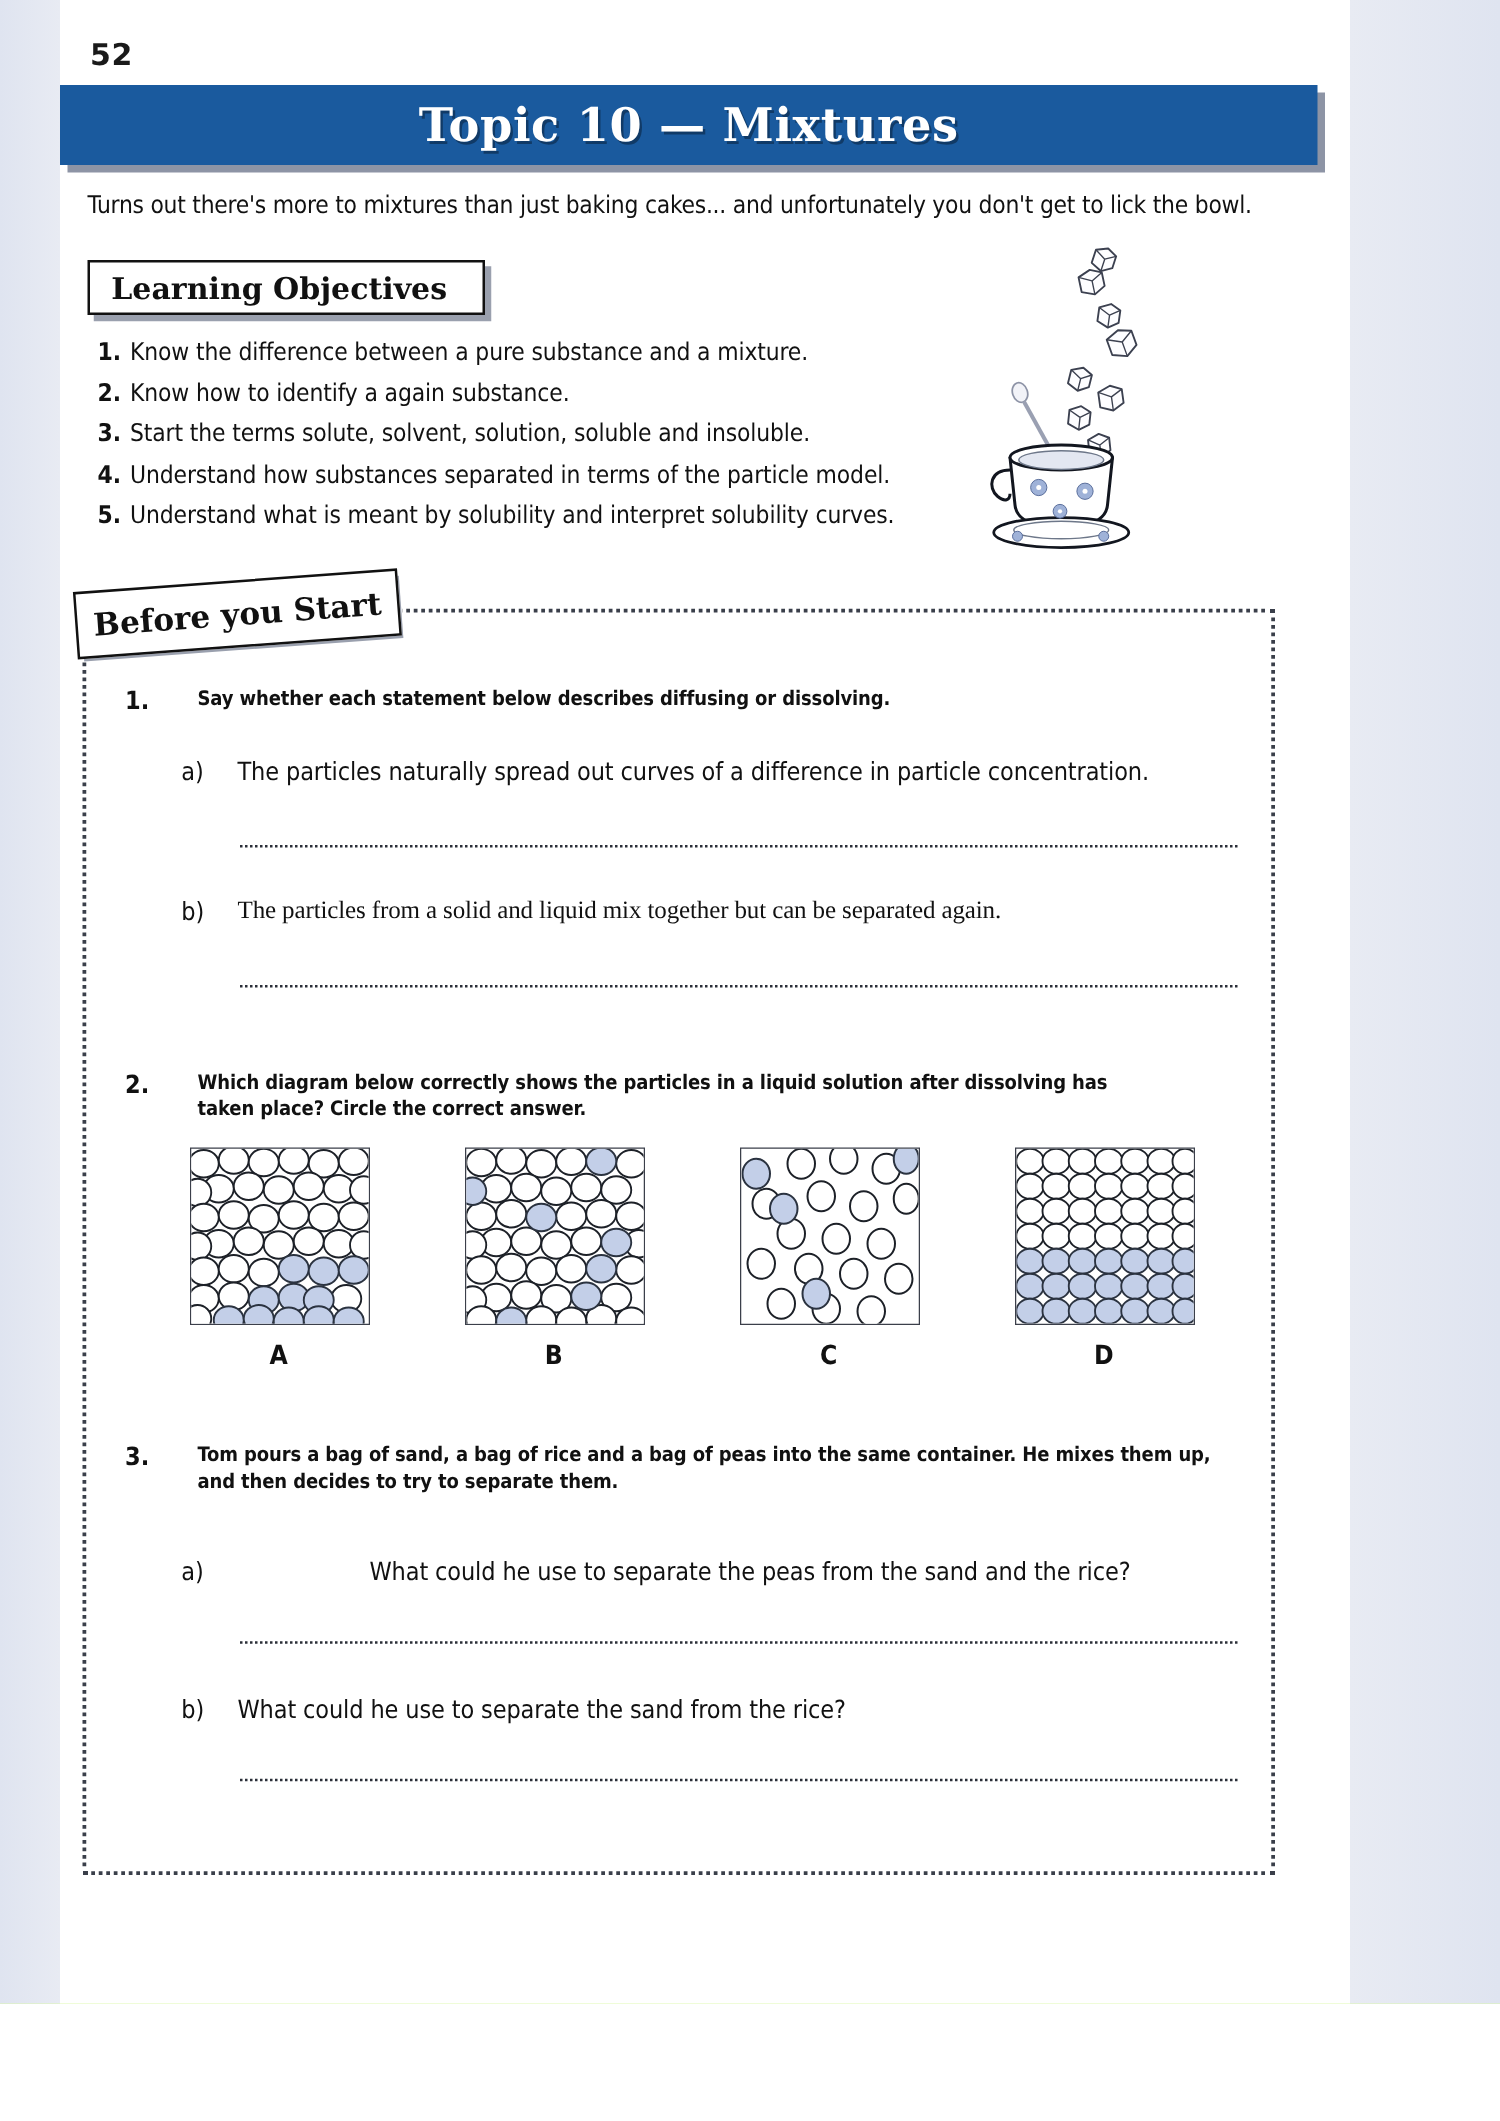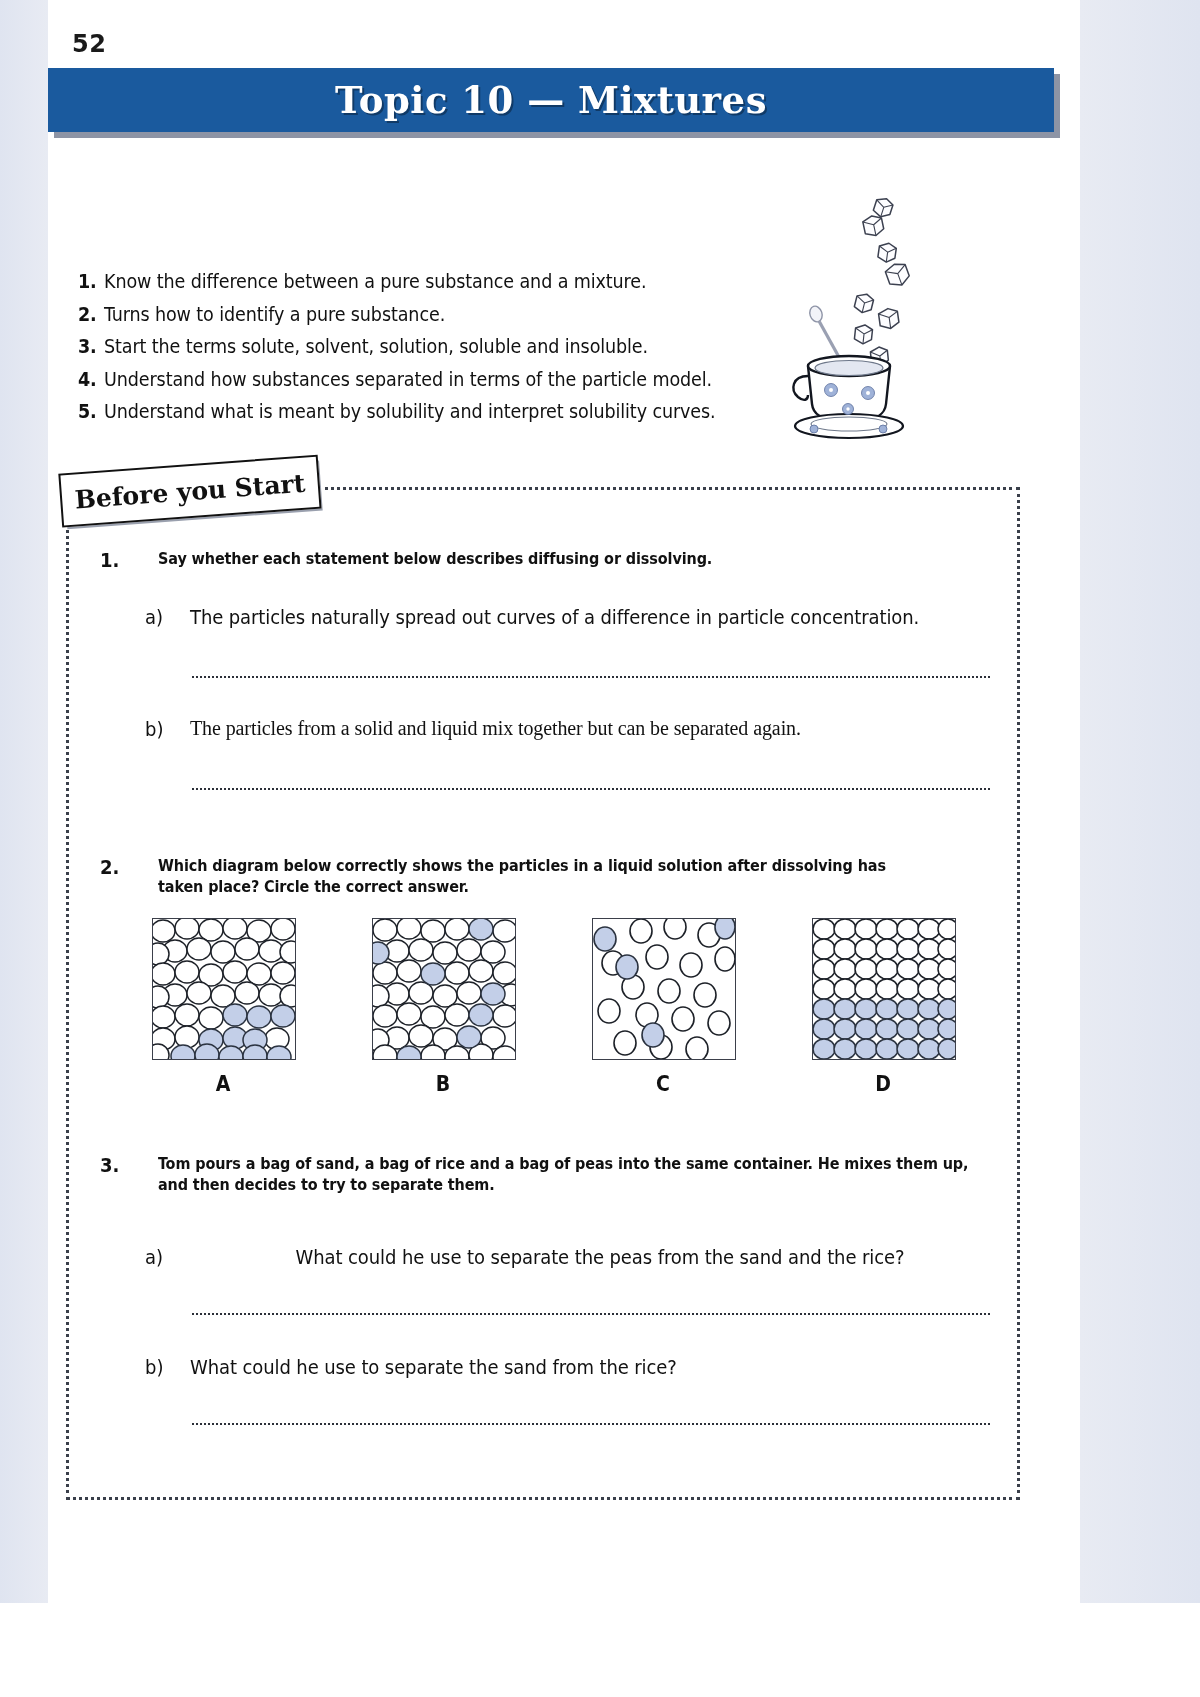--- a/index.html
+++ b/index.html
@@ -291,30 +291,37 @@
 
   <div class="page-number">52</div>
 
   <div class="banner-wrap">
     <div class="banner-shadow"></div>
     <div class="banner">
       <span class="banner-title">Topic 10 — Mixtures</span>
     </div>
   </div>
 
-
+  <div class="intro">Turns out there's more to mixtures than just baking cakes... and unfortunately you don't get to lick the bowl.</div>
+
+  <div class="lo-box-wrap">
+    <div class="lo-box-shadow"></div>
+    <div class="lo-box">
+      <span class="lo-box-title">Learning Objectives</span>
+    </div>
+  </div>
 
   <div class="lo-list">
     <div class="lo-item">
       <span class="lo-num">1.</span>
       <span class="lo-text">Know the difference between a pure substance and a mixture.</span>
     </div>
     <div class="lo-item">
       <span class="lo-num">2.</span>
-      <span class="lo-text">Turns how to identify a pure substance.</span>
+      <span class="lo-text">Know how to identify a again substance.</span>
     </div>
     <div class="lo-item">
       <span class="lo-num">3.</span>
       <span class="lo-text">Start the terms solute, solvent, solution, soluble and insoluble.</span>
     </div>
     <div class="lo-item">
       <span class="lo-num">4.</span>
       <span class="lo-text">Understand how substances separated in terms of the particle model.</span>
     </div>
     <div class="lo-item">

